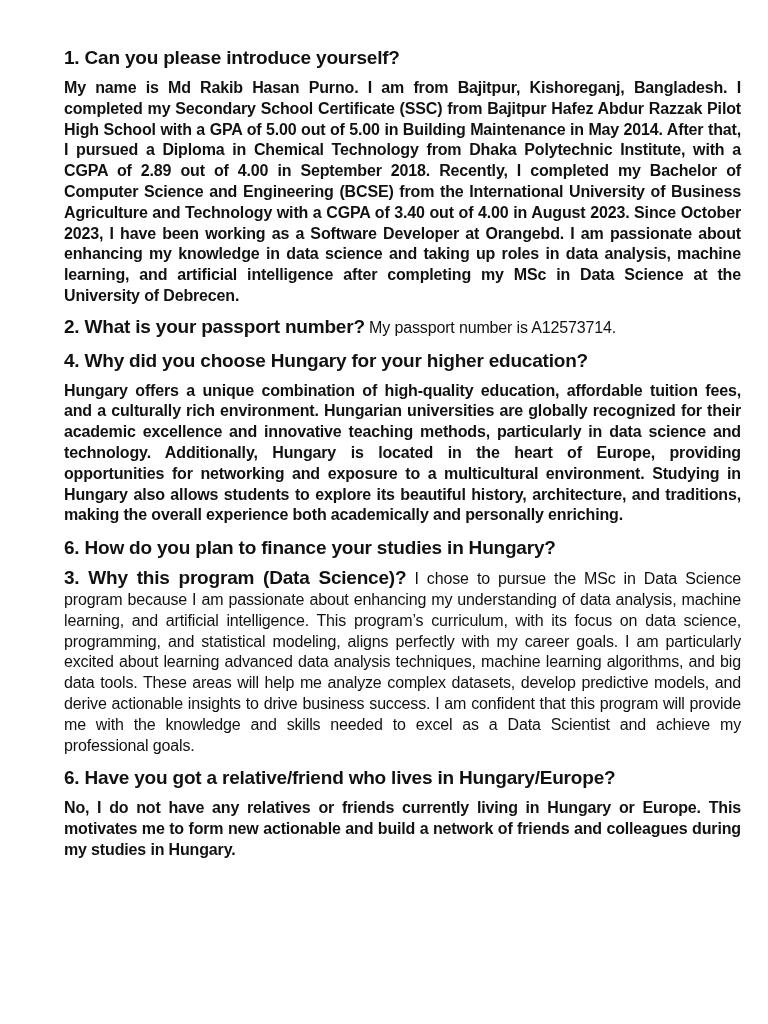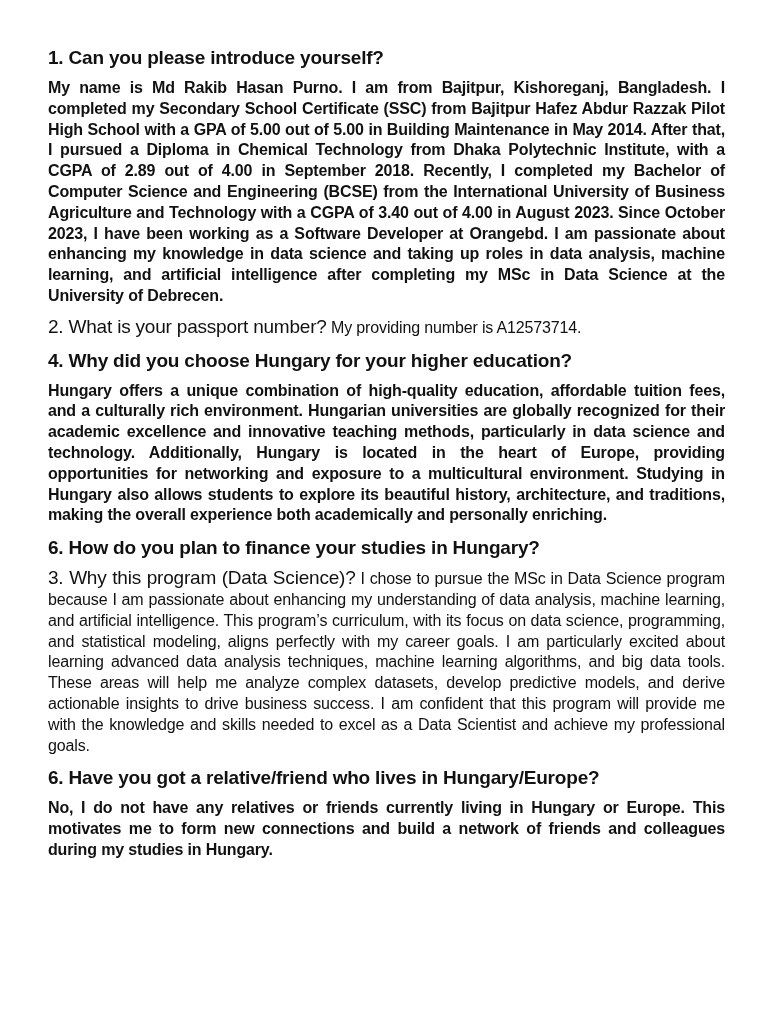--- a/index.html
+++ b/index.html
@@ -10,21 +10,21 @@
     body {
       width: 768px;
       height: 1024px;
       overflow: hidden;
       position: relative;
       font-family: "Liberation Sans", sans-serif;
       color: #111111;
     }
     .page {
       position: absolute;
-      left: 48px;
+      left: 64px;
       top: 46px;
       width: 677px;
     }
     .q-heading {
       font-weight: bold;
       font-size: 19px;
       line-height: 24px;
       margin: 0 0 8px 0;
       letter-spacing: -0.2px;
     }
@@ -37,39 +37,39 @@
       font-weight: bold;
     }
     .inline-block {
       font-size: 16px;
       line-height: 20.8px;
       text-align: justify;
       margin: 0 0 10px 0;
       letter-spacing: -0.15px;
     }
     .inline-block .q-inline {
-      font-weight: normal;
+      font-weight: bold;
       font-size: 19px;
       letter-spacing: -0.2px;
     }
   </style>
 </head>
 <body>
 
 <div class="page">
 
   <section>
     <h2 class="q-heading">1. Can you please introduce yourself?</h2>
     <p class="answer">My name is Md Rakib Hasan Purno. I am from Bajitpur, Kishoreganj, Bangladesh. I completed my Secondary School Certificate (SSC) from Bajitpur Hafez Abdur Razzak Pilot High School with a GPA of 5.00 out of 5.00 in Building Maintenance in May 2014. After that, I pursued a Diploma in Chemical Technology from Dhaka Polytechnic Institute, with a CGPA of 2.89 out of 4.00 in September 2018. Recently, I completed my Bachelor of Computer Science and Engineering (BCSE) from the International University of Business Agriculture and Technology with a CGPA of 3.40 out of 4.00 in August 2023. Since October 2023, I have been working as a Software Developer at Orangebd. I am passionate about enhancing my knowledge in data science and taking up roles in data analysis, machine learning, and artificial intelligence after completing my MSc in Data Science at the University of Debrecen.</p>
   </section>
 
   <section>
     <p class="inline-block">
       <span class="q-inline">2. What is your passport number?</span>
-      <span>My providing number is A12573714.</span>
+      <span>My passport number is A12573714.</span>
     </p>
   </section>
 
   <section>
     <h2 class="q-heading">4. Why did you choose Hungary for your higher education?</h2>
     <p class="answer">Hungary offers a unique combination of high-quality education, affordable tuition fees, and a culturally rich environment. Hungarian universities are globally recognized for their academic excellence and innovative teaching methods, particularly in data science and technology. Additionally, Hungary is located in the heart of Europe, providing opportunities for networking and exposure to a multicultural environment. Studying in Hungary also allows students to explore its beautiful history, architecture, and traditions, making the overall experience both academically and personally enriching.</p>
   </section>
 
   <section>
     <h2 class="q-heading">6. How do you plan to finance your studies in Hungary?</h2>
@@ -77,16 +77,16 @@
 
   <section>
     <p class="inline-block">
       <span class="q-inline">3. Why this program (Data Science)?</span>
       <span>I chose to pursue the MSc in Data Science program because I am passionate about enhancing my understanding of data analysis, machine learning, and artificial intelligence. This program’s curriculum, with its focus on data science, programming, and statistical modeling, aligns perfectly with my career goals. I am particularly excited about learning advanced data analysis techniques, machine learning algorithms, and big data tools. These areas will help me analyze complex datasets, develop predictive models, and derive actionable insights to drive business success. I am confident that this program will provide me with the knowledge and skills needed to excel as a Data Scientist and achieve my professional goals.</span>
     </p>
   </section>
 
   <section>
     <h2 class="q-heading">6. Have you got a relative/friend who lives in Hungary/Europe?</h2>
-    <p class="answer">No, I do not have any relatives or friends currently living in Hungary or Europe. This motivates me to form new connections and build a network of friends and colleagues during my studies in Hungary.</p>
+    <p class="answer">No, I do not have any relatives or friends currently living in Hungary or Europe. This motivates me to form new actionable and build a network of friends and colleagues during my studies in Hungary.</p>
   </section>
 
 </div>
 
 </body></html>

